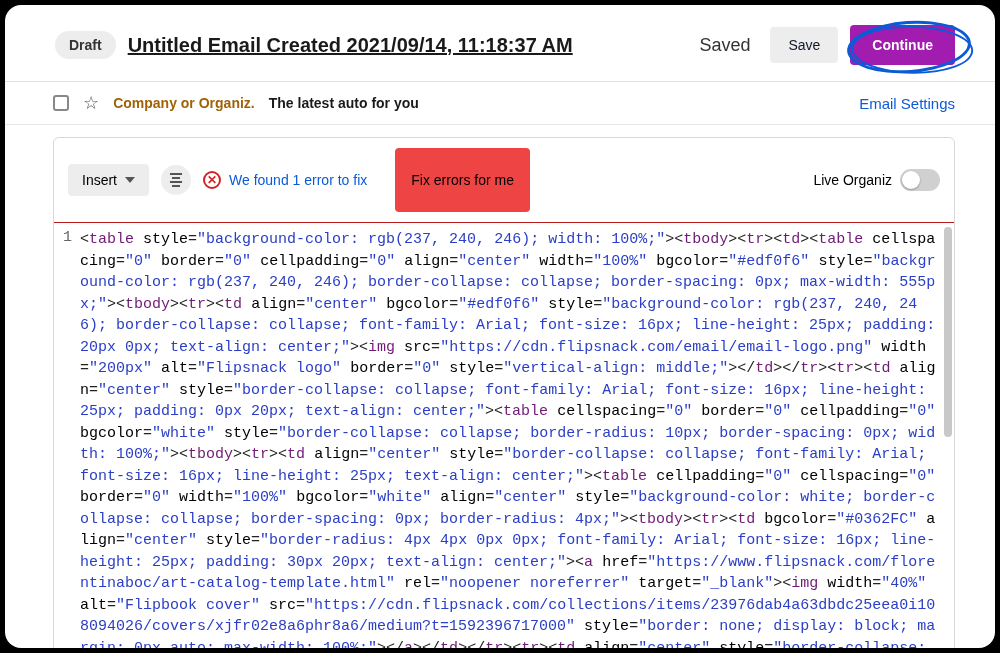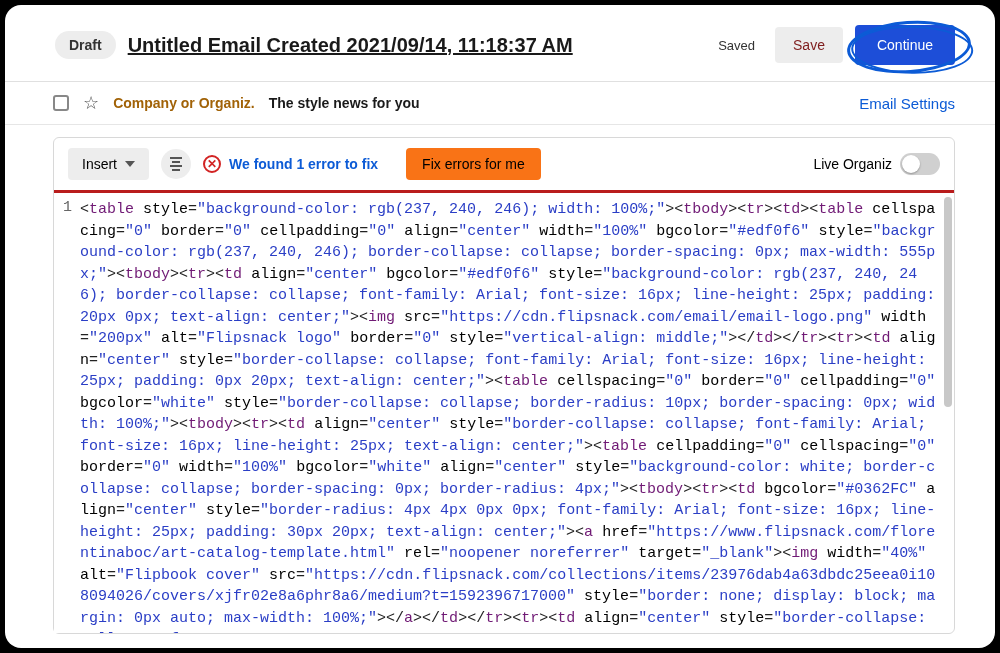--- a/index.html
+++ b/index.html
@@ -36,40 +36,40 @@
     border-radius: 16px;
   }
   .title {
     font-size: 20px;
     font-weight: 700;
     color: #1a1a1a;
     flex: 1;
     text-decoration: underline;
   }
   .saved-text {
-    font-size: 13px;
+    font-size: 18px;
     color: #333;
     margin-right: 8px;
   }
   .btn {
     font-size: 14px;
     padding: 10px 18px;
     border-radius: 4px;
     border: none;
     cursor: pointer;
     font-weight: 500;
   }
   .btn-light {
     background: #ededed;
-    color: #7f1d1d;
+    color: #0f172a;
   }
   .btn-primary {
-    background: #1d4ed8;
+    background: #a21caf;
     color: #fff;
-    font-weight: 400;
+    font-weight: 700;
     padding: 12px 22px;
   }
   .circle-highlight {
     position: absolute;
     border: 3px solid #0c5bd6;
     border-radius: 50%;
     width: 124px;
     height: 52px;
     top: 16px;
     right: 24px;
@@ -128,21 +128,21 @@
   .editor-box {
     border: 1px solid #d8d8d8;
     border-radius: 6px;
     background: #fff;
   }
   .toolbar {
     display: flex;
     align-items: center;
     padding: 10px 14px;
     gap: 12px;
-    border-bottom: 3px solid #b91c1c;
+    border-bottom: 1px solid #b91c1c;
   }
   .insert-btn {
     background: #ededed;
     padding: 8px 14px;
     border-radius: 4px;
     font-size: 14px;
     display: flex;
     align-items: center;
     gap: 8px;
     cursor: pointer;
@@ -190,25 +190,25 @@
     display: flex;
     align-items: center;
     justify-content: center;
     color: #d22424;
     font-size: 12px;
     font-weight: 700;
   }
   .error-text {
     color: #0c5bd6;
     font-size: 14px;
-    font-weight: 700;
+    font-weight: 400;
   }
   .fix-btn {
-    background: #f97316;
-    padding: 8px 16px;
+    background: #ef4444;
+    padding: 24px 16px;
     border-radius: 4px;
     font-size: 14px;
     margin-left: 16px;
     cursor: pointer;
   }
   .live-preview {
     display: flex;
     align-items: center;
     gap: 8px;
     font-size: 14px;
@@ -291,21 +291,21 @@
     <span class="saved-text">Saved</span>
     <button class="btn btn-light">Save</button>
     <button class="btn btn-primary">Continue</button>
   </div>
   <div class="circle-highlight"></div>
 
   <div class="subject-row">
     <div class="checkbox"></div>
     <span class="star-icon">☆</span>
     <span class="sender">Company or Organiz.</span>
-    <span class="subject">The style news for you</span>
+    <span class="subject">The latest auto for you</span>
     <span class="spacer"></span>
     <span class="settings-link">Email Settings</span>
   </div>
 
   <div class="editor-area">
     <div class="editor-box">
       <div class="toolbar">
         <div class="insert-btn">
           <span>Insert</span>
           <span class="chevron-down"></span>

